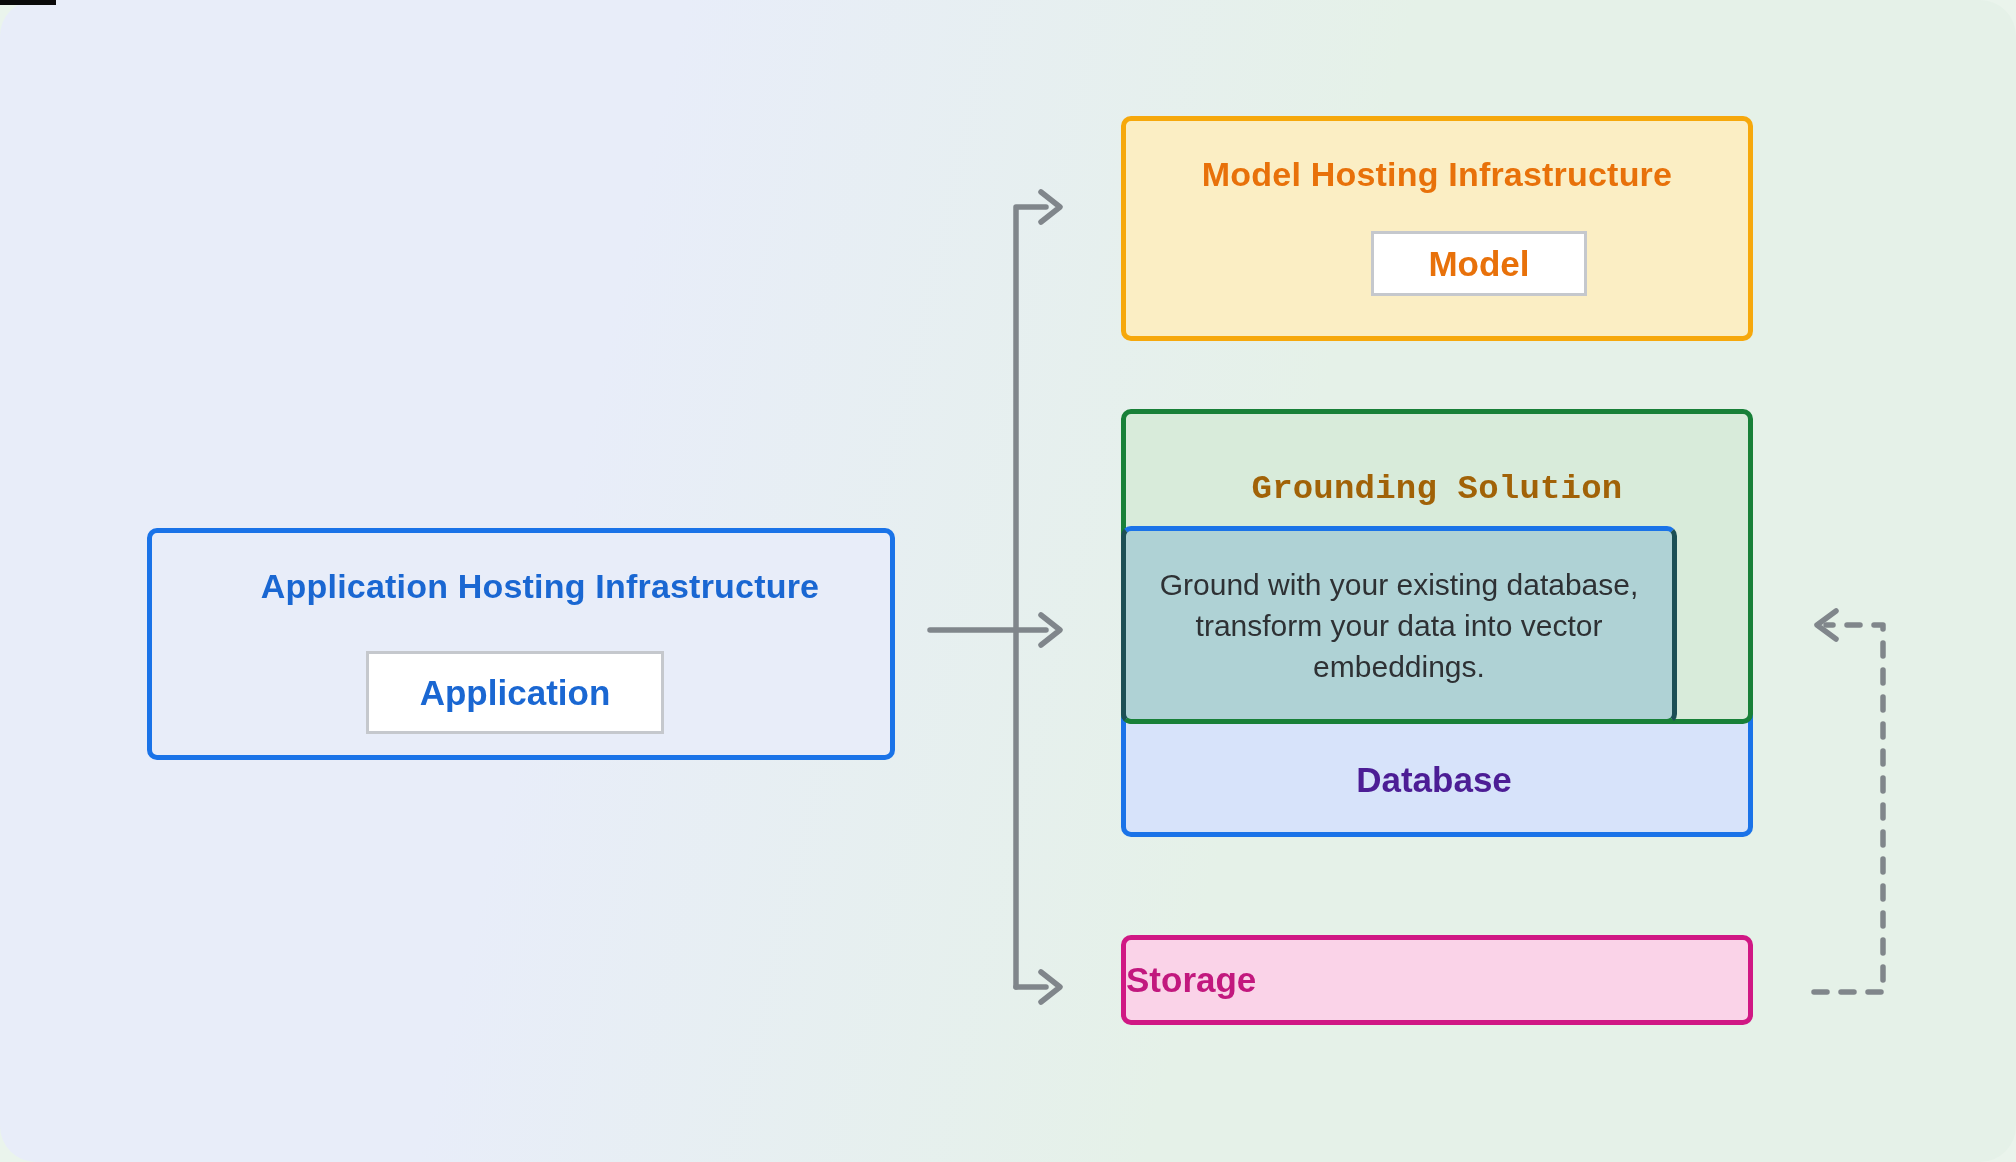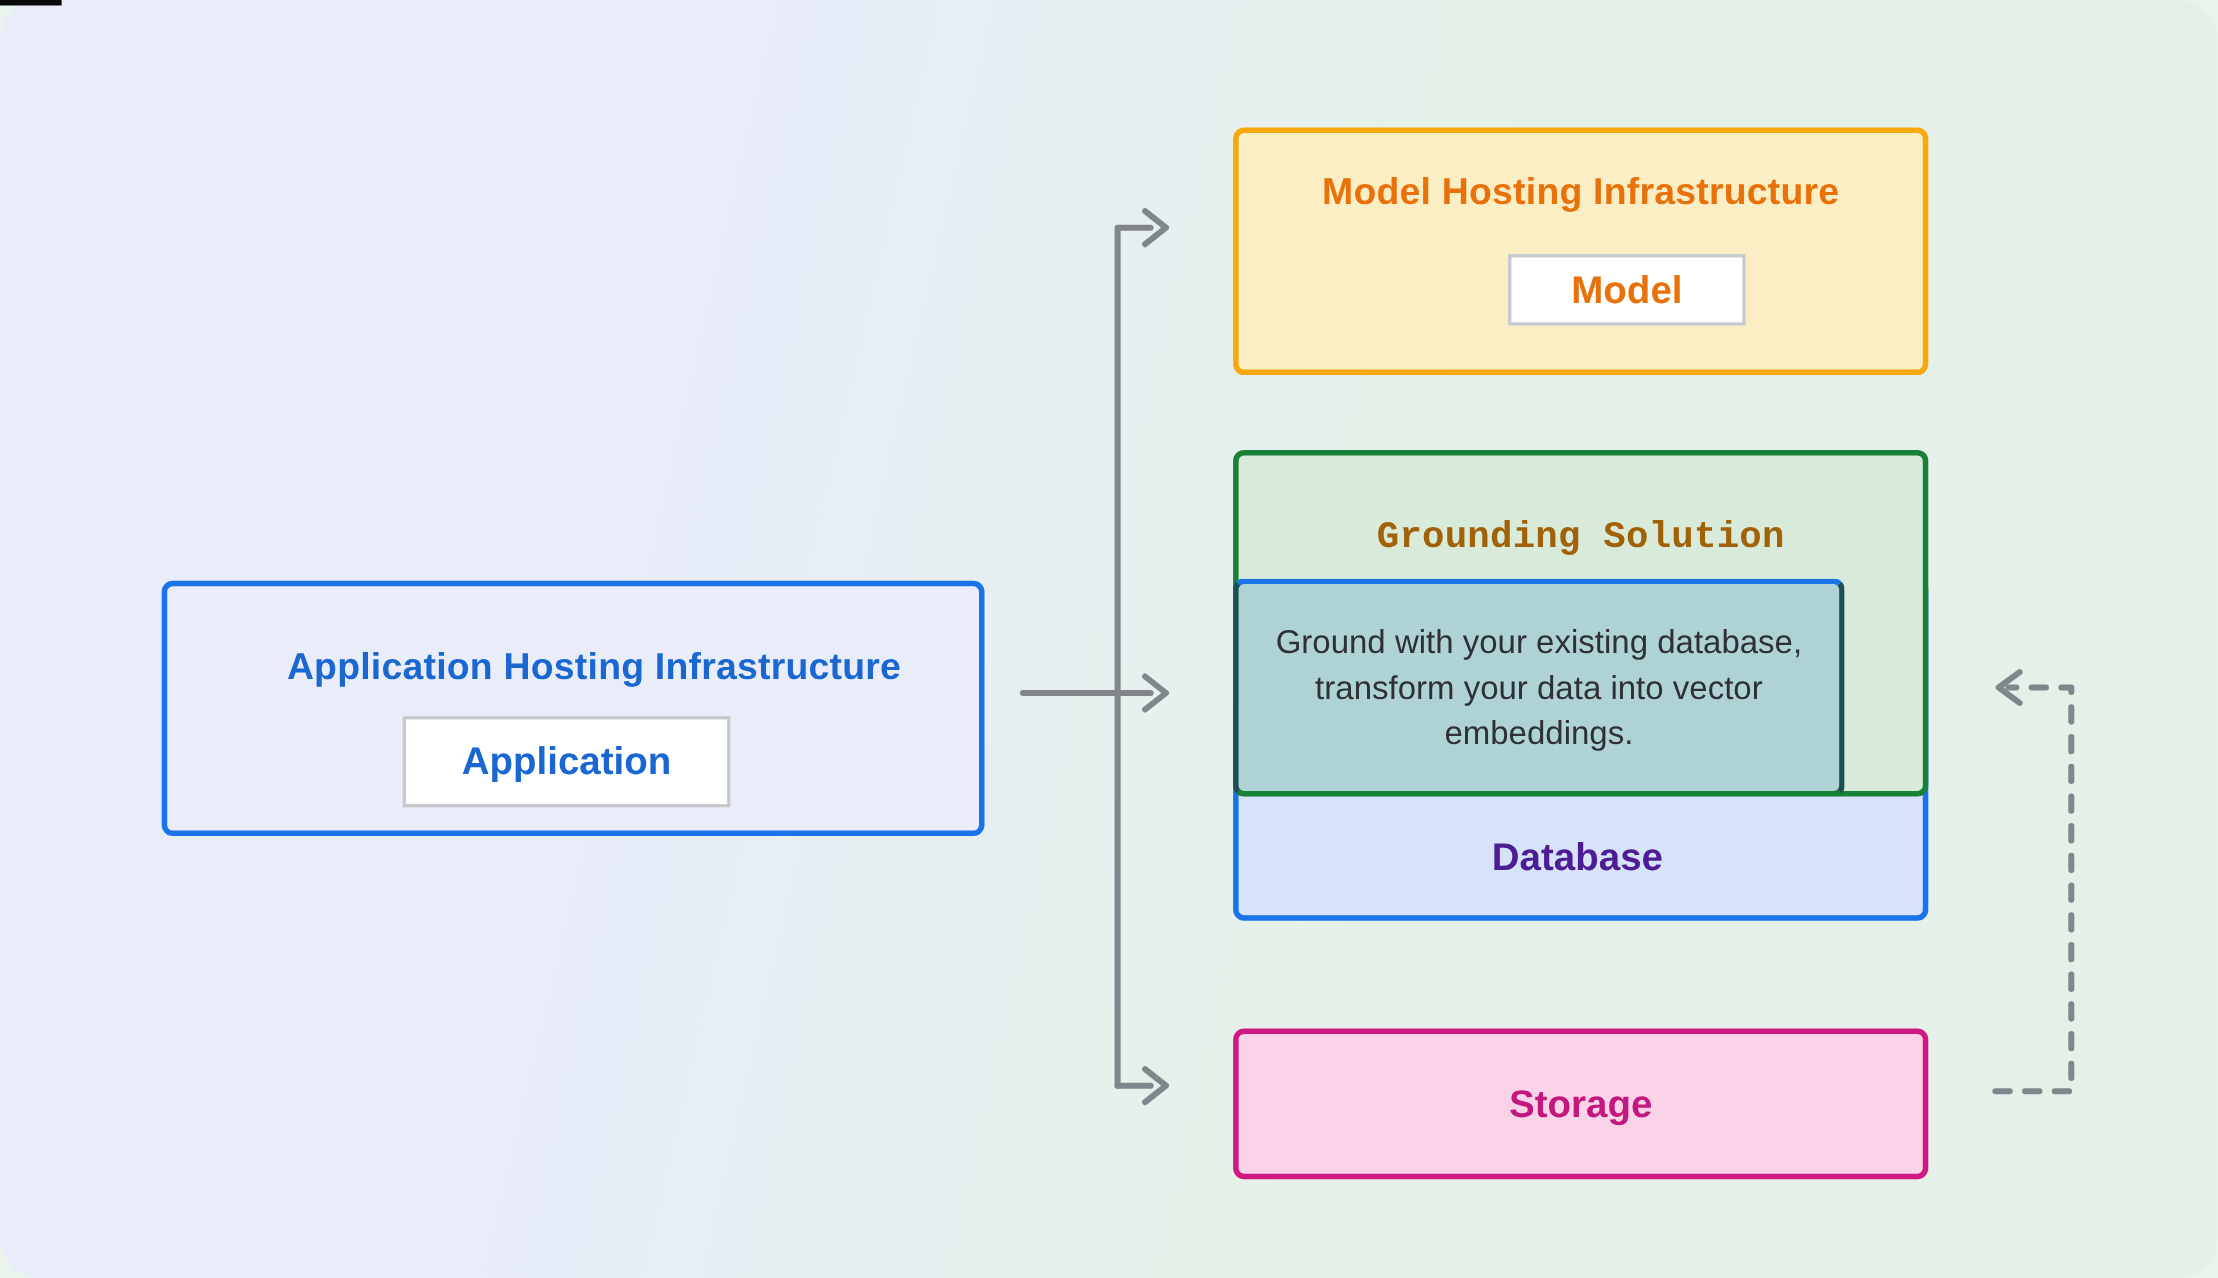--- a/index.html
+++ b/index.html
@@ -26,21 +26,21 @@
     position:absolute;box-sizing:border-box;background:#ffffff;border:3px solid #C5C8CD;
     display:flex;align-items:center;justify-content:center;
     font-weight:700;font-size:35px;
   }
 
   
   .app-box{
     left:147px;top:528px;width:748px;height:232px;
     background:#E8EDF9;border:5px solid #1A73E8;
   }
-  .app-box .box-title{margin-top:54px;color:#1A67D2;padding-left:38px;}
+  .app-box .box-title{margin-top:34px;color:#1A67D2;padding-left:38px;}
   .app-chip{left:214px;top:118px;width:298px;height:83px;color:#1A67D2;}
 
   
   .model-box{
     left:1121px;top:116px;width:632px;height:225px;
     background:#FBEEC4;border:5px solid #F6A80C;
   }
   .model-box .box-title{margin-top:34px;color:#E8710A;}
   .model-chip{left:205px;top:110px;width:216px;height:65px;color:#E8710A;margin-left:40px;}
 
@@ -72,23 +72,23 @@
     border-right:5px solid #1C4F55;
     display:flex;align-items:center;justify-content:flex-end;
   }
   .overlap-text{
     width:560px;text-align:center;
     font-size:30px;line-height:41px;color:#2E3134;font-weight:400;
   }
 
   
   .storage-box{
-    left:1121px;top:935px;width:632px;height:137px;
+    left:1121px;top:935px;width:632px;height:90px;
     background:#FAD3E8;border:5px solid #D01884;
-    display:flex;align-items:center;justify-content:center;
+    display:flex;align-items:center;
   }
   .storage-label{font-weight:700;font-size:35px;color:#C2187E;}
 
   svg.arrows{position:absolute;left:0;top:0;z-index:5;pointer-events:none;}
 </style>
 </head>
 <body>
 
 <div id="canvas">
 

